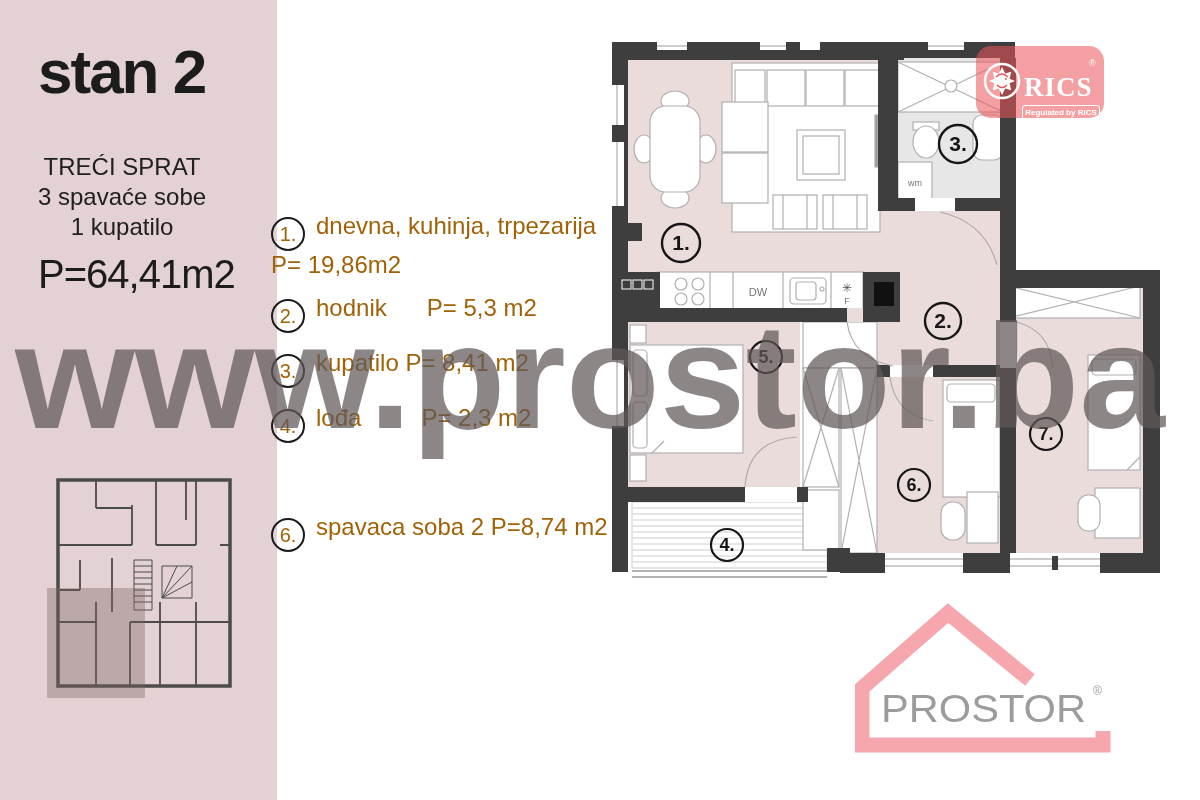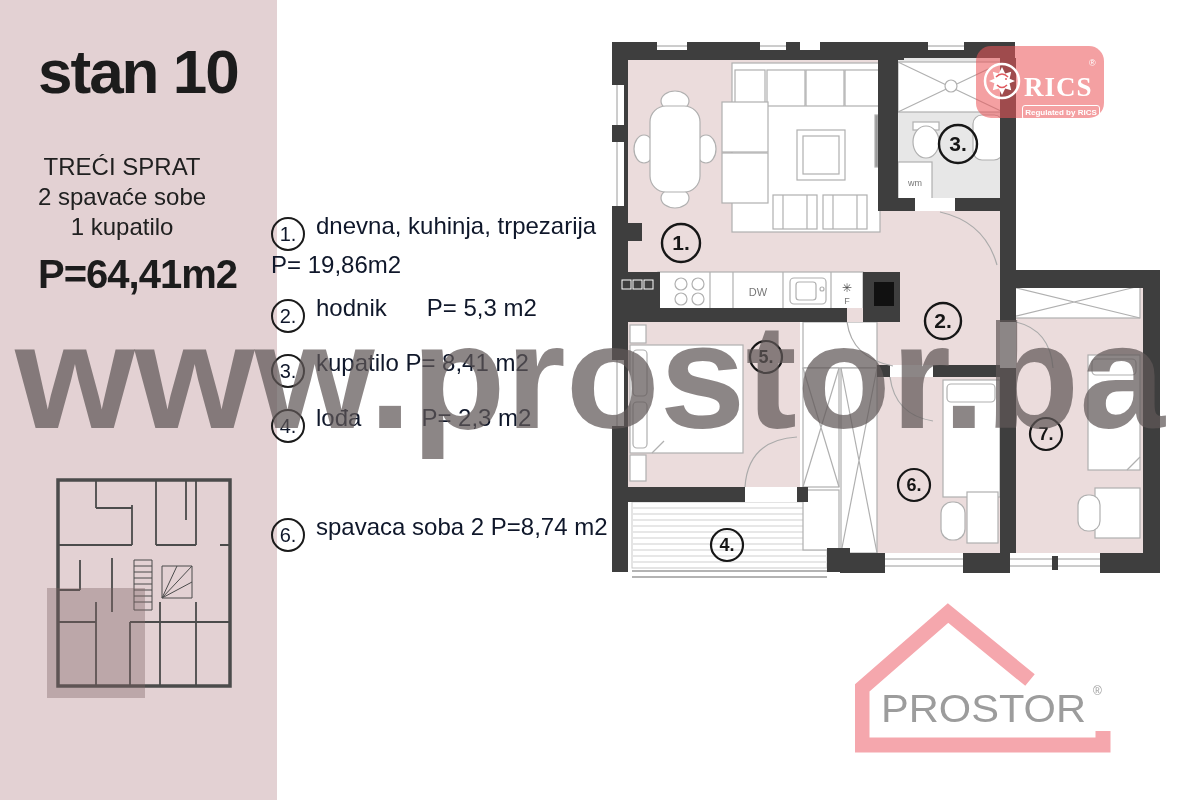--- a/index.html
+++ b/index.html
@@ -2,24 +2,24 @@
 <html><head>
 <meta charset="utf-8">
 <style>
   html,body{margin:0;padding:0;}
   .page{position:relative;width:1200px;height:800px;background:#ffffff;overflow:hidden;
         font-family:"Liberation Sans",sans-serif;color:#1d1d1d;}
   
   .sidebar{position:absolute;left:0;top:0;width:277px;height:800px;background:#e3d1d3;}
   .title{position:absolute;left:38px;top:36px;font-size:62px;font-weight:bold;letter-spacing:-2px;color:#1c1c1c;}
   .info{position:absolute;left:38px;top:152px;font-size:24px;line-height:30px;color:#202020;text-align:center;}
-  .area{position:absolute;left:38px;top:252px;font-size:40px;font-weight:bold;letter-spacing:-1px;color:#1c1c1c;}
+  .area{position:absolute;left:38px;top:252px;font-size:40px;font-weight:normal;letter-spacing:-1px;color:#1c1c1c;}
   
   .legend{position:absolute;left:271px;top:0;width:345px;height:800px;}
-  .leg-item{position:absolute;left:0;width:345px;font-size:24px;line-height:28px;color:#0f172a;}
+  .leg-item{position:absolute;left:0;width:345px;font-size:24px;line-height:28px;color:#a16207;}
   .leg-circle{display:inline-block;width:30px;height:30px;border:2px solid #1b1b1b;border-radius:50%;
               text-align:center;line-height:30px;font-size:20px;margin-right:11px;vertical-align:-7px;}
   
   .watermark{position:absolute;left:0;top:300px;pointer-events:none;}
   
   .rics{position:absolute;left:976px;top:46px;width:128px;height:72px;border-radius:15px;
         background:rgba(235,85,90,0.56);}
   .rics-name{position:absolute;left:48px;top:26px;font-family:"Liberation Serif",serif;font-weight:bold;
              font-size:27px;color:#ffffff;letter-spacing:1px;}
   .rics-reg{position:absolute;left:113px;top:12px;font-size:9px;color:#ffffff;}
@@ -28,24 +28,24 @@
   .lion{position:absolute;left:6px;top:12px;}
   
   .abs{position:absolute;}
 </style>
 </head>
 <body>
 
 <div class="page">
 
   <div class="sidebar">
-    <div class="title">stan 10</div>
+    <div class="title">stan 2</div>
     <div class="info">
       <div>TREĆI SPRAT</div>
-      <div>2 spavaće sobe</div>
+      <div>3 spavaće sobe</div>
       <div>1 kupatilo</div>
     </div>
     <div class="area">P=64,41m2</div>
 
     <svg class="abs" style="left:40px;top:470px" width="210" height="240" viewBox="40 470 210 240">
       <g stroke="#4b4b4b" fill="none">
         <rect x="58" y="480" width="172" height="206" stroke-width="3.5"></rect>
         <path stroke-width="1.8" d="M96,481V508 M96,508H132 M132,505V545 M58,545H132 M156,481V545 M156,545H196 M196,481V545
            M220,545H230 M58,590H80 M80,560V590 M112,558V612 M58,622H96 M96,602V685 M130,622V685 M130,622H160
            M160,602V685 M196,602V622 M160,622H230 M196,622V685 M186,481V520"></path>

